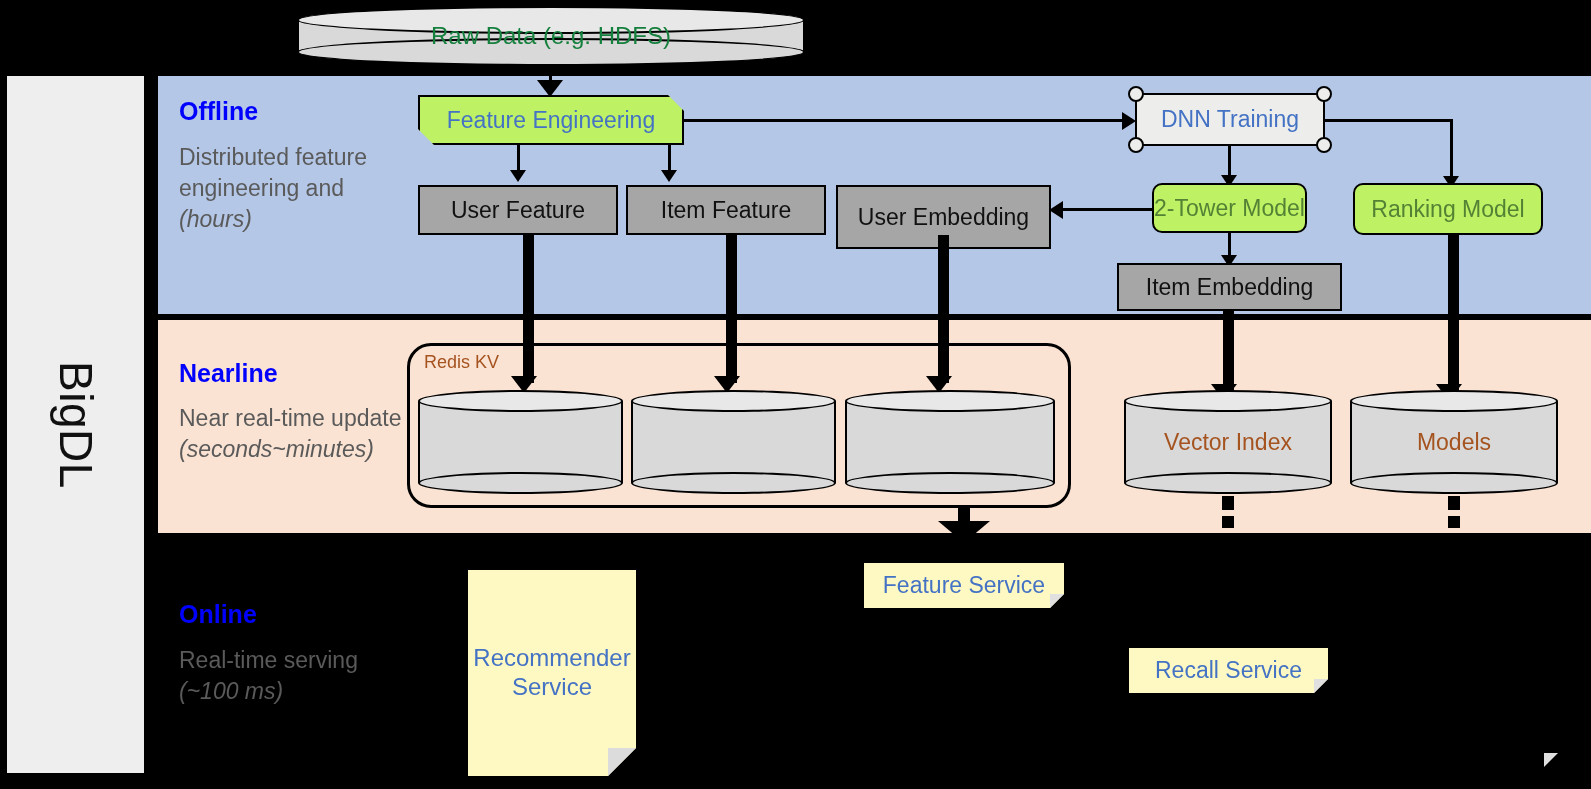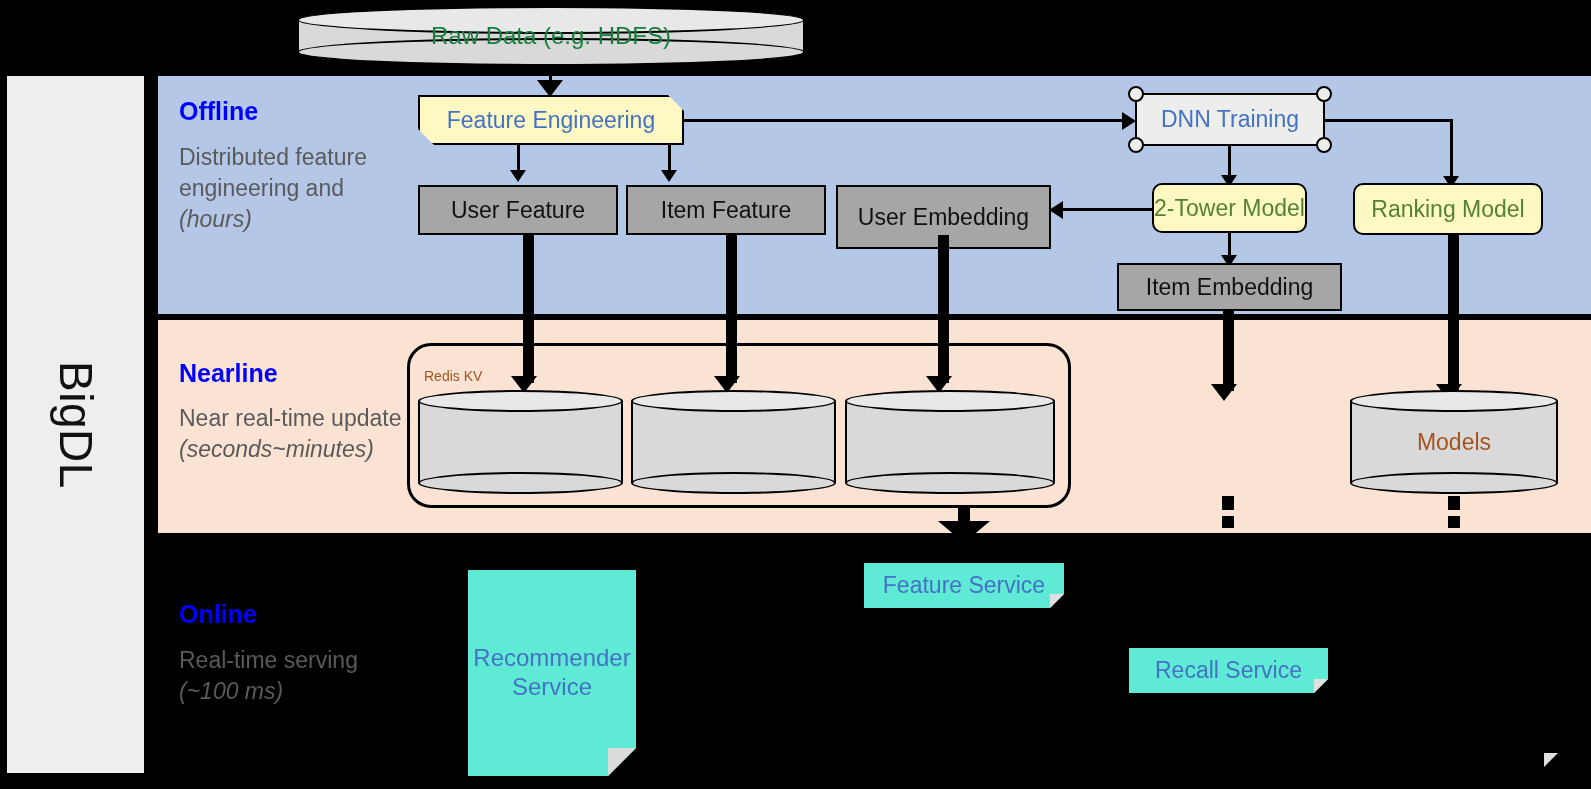--- a/index.html
+++ b/index.html
@@ -26,21 +26,21 @@
   #offline-desc{left:179px;top:142px;}
   #nearline-title{left:179px;top:359px;}
   #nearline-desc{left:179px;top:403px;}
   #online-title{left:179px;top:600px;}
   #online-desc{left:179px;top:645px;}
 
   
   .box{position:absolute;box-sizing:border-box;display:flex;align-items:center;
        justify-content:center;text-align:center;line-height:1.15;}
   .gray-box{background:#a6a6a6;border:2.5px solid #000;color:#111;font-size:23px;}
-  .proc-box{background:#fef9c3;border:2.5px solid #000;font-size:23px;}
+  .proc-box{background:#bef264;border:2.5px solid #000;font-size:23px;}
   .blue-text{color:#4472c4;}
   .green-text{color:#548235;}
 
   
   .clip-fe{clip-path:polygon(0 0,calc(100% - 16px) 0,100% 16px,100% 100%,16px 100%,0 calc(100% - 16px));}
   .rounded{border-radius:10px;}
 
   
   .card-flare{position:absolute;text-align:center;}
   .card-flare .inner{position:absolute;inset:0;background:#ededeb;border:2.5px solid #000;
@@ -62,42 +62,42 @@
   
   #rawdata{left:297px;top:6px;width:508px;height:60px;}
   #rawdata .top{height:28px;}
   #rawdata .bot{height:28px;}
   #rawdata .body{top:14px;bottom:14px;}
   #rawdata .cap{color:#15803d;font-size:24px;}
 
   
   #redis-kv{position:absolute;left:407px;top:343px;width:664px;height:165px;
             border:3px solid #000;border-radius:24px;box-sizing:border-box;}
-  #redis-kv-label{position:absolute;left:424px;top:368px;font-size:14px;color:#a5531f;}
+  #redis-kv-label{position:absolute;left:424px;top:352px;font-size:18px;color:#a5531f;}
 
   
   .ln{position:absolute;background:#000;}
   .thin-v{width:2.5px;}
   .thin-h{height:2.5px;}
   .thick-v{width:11px;}
   .ah-down{position:absolute;width:0;height:0;border-left:8px solid transparent;
         border-right:8px solid transparent;border-top:12px solid #000;}
   .ah-down-big{position:absolute;width:0;height:0;border-left:13px solid transparent;
         border-right:13px solid transparent;border-top:17px solid #000;}
   .ah-down-wide{position:absolute;width:0;height:0;border-left:26px solid transparent;
         border-right:26px solid transparent;border-top:22px solid #000;}
   .ah-left{position:absolute;width:0;height:0;border-top:9px solid transparent;
         border-bottom:9px solid transparent;border-right:14px solid #000;}
   .ah-right{position:absolute;width:0;height:0;border-top:9px solid transparent;
         border-bottom:9px solid transparent;border-left:14px solid #000;}
   .dash-sq{position:absolute;width:12px;height:14px;background:#000;}
   .dash-sq2{position:absolute;width:12px;height:12px;background:#000;}
 
   
-  .svc{position:absolute;background:#5eead4;box-sizing:border-box;
+  .svc{position:absolute;background:#fef9c3;box-sizing:border-box;
        display:flex;align-items:center;justify-content:center;text-align:center;
        color:#4472c4;font-size:23px;line-height:1.2;
        clip-path:polygon(0 0,100% 0,100% calc(100% - 14px),calc(100% - 14px) 100%,0 100%);}
   .svc-fold{position:absolute;width:0;height:0;
        border-left:14px solid #e0e0e0;border-bottom:14px solid transparent;}
   #recommender-service{left:468px;top:570px;width:168px;height:206px;font-size:24px;
        clip-path:polygon(0 0,100% 0,100% calc(100% - 28px),calc(100% - 28px) 100%,0 100%);}
   #recommender-fold{left:608px;top:748px;border-left:28px solid #dcdcdc;border-bottom:28px solid transparent;}
   #feature-service{left:864px;top:563px;width:200px;height:45px;}
   #feature-fold{left:1050px;top:594px;}
@@ -222,20 +222,26 @@
     <div class="body"></div>
     <div class="bot"></div>
     <div class="top"></div>
   </div>
   <div class="cyl" style="left:845px;top:390px;width:210px;height:104px;">
     <div class="body"></div>
     <div class="bot"></div>
     <div class="top"></div>
   </div>
 
+  <div class="cyl" style="left:1124px;top:390px;width:208px;height:104px;">
+    <div class="body"></div>
+    <div class="bot"></div>
+    <div class="top"></div>
+    <div class="cap">Vector Index</div>
+  </div>
   <div class="cyl" style="left:1350px;top:390px;width:208px;height:104px;">
     <div class="body"></div>
     <div class="bot"></div>
     <div class="top"></div>
     <div class="cap">Models</div>
   </div>
 
   <div class="dash-sq" style="left:1222px;top:496px;"></div>
   <div class="dash-sq2" style="left:1222px;top:516px;"></div>
   <div class="dash-sq" style="left:1448px;top:496px;"></div>

